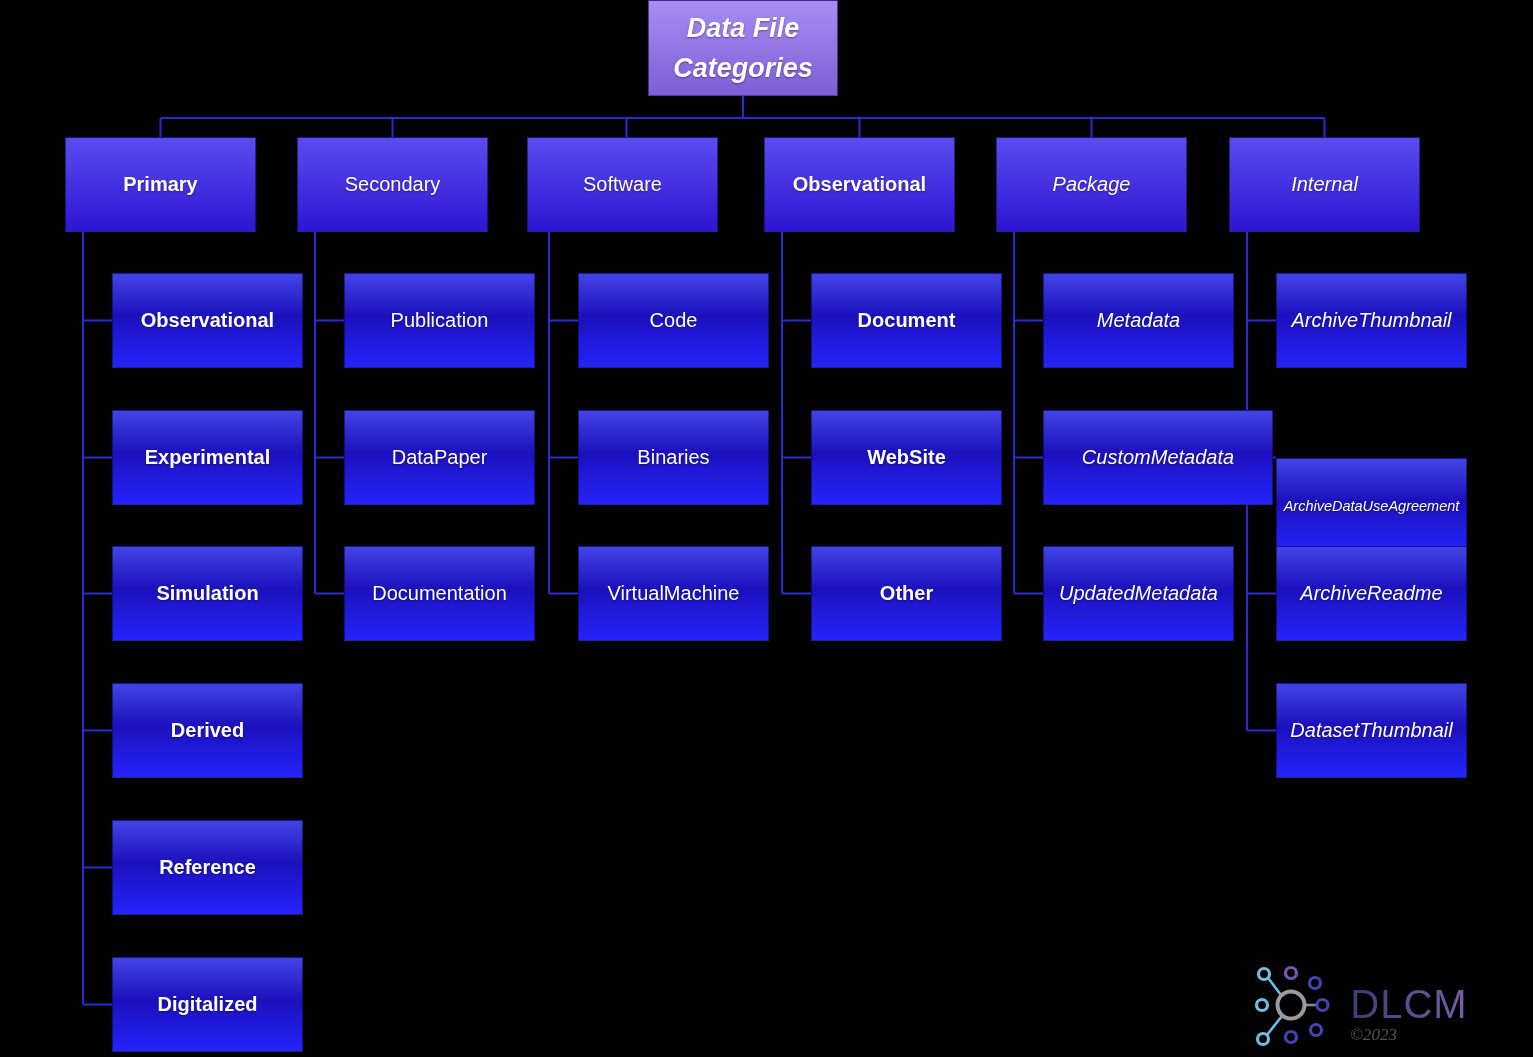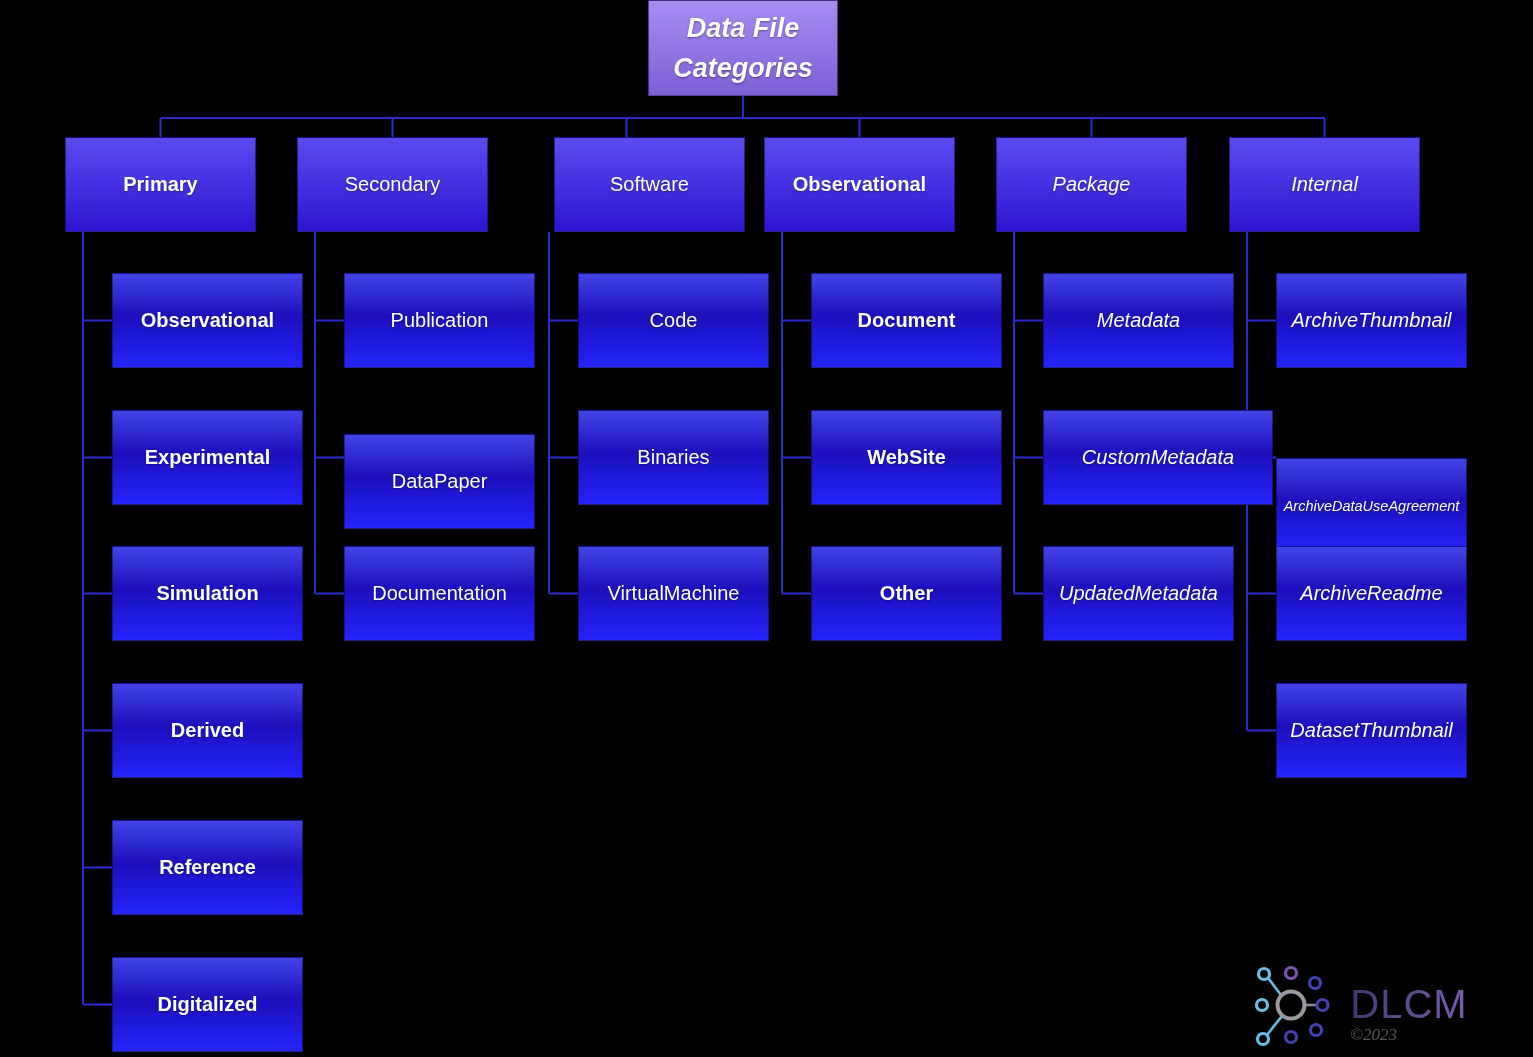--- a/index.html
+++ b/index.html
@@ -63,23 +63,23 @@
   <div id="chart">
       <div class="node header t-bold" style="left: 65px; top: 137px; width: 191px; height: 95px;">Primary</div>
       <div class="node child t-bold" style="left: 112px; top: 273px; width: 191px; height: 95px;">Observational</div>
       <div class="node child t-bold" style="left: 112px; top: 410px; width: 191px; height: 95px;">Experimental</div>
       <div class="node child t-bold" style="left: 112px; top: 546px; width: 191px; height: 95px;">Simulation</div>
       <div class="node child t-bold" style="left: 112px; top: 683px; width: 191px; height: 95px;">Derived</div>
       <div class="node child t-bold" style="left: 112px; top: 820px; width: 191px; height: 95px;">Reference</div>
       <div class="node child t-bold" style="left: 112px; top: 957px; width: 191px; height: 95px;">Digitalized</div>
       <div class="node header t-normal" style="left: 297px; top: 137px; width: 191px; height: 95px;">Secondary</div>
       <div class="node child t-normal" style="left: 344px; top: 273px; width: 191px; height: 95px;">Publication</div>
-      <div class="node child t-normal" style="left: 344px; top: 410px; width: 191px; height: 95px; margin-top: 24px;">DataPaper</div>
+      <div class="node child t-normal" style="left: 344px; top: 410px; width: 191px; height: 95px;">DataPaper</div>
       <div class="node child t-normal" style="left: 344px; top: 546px; width: 191px; height: 95px;">Documentation</div>
-      <div class="node header t-normal" style="left: 554px; top: 137px; width: 191px; height: 95px;">Software</div>
+      <div class="node header t-normal" style="left: 527px; top: 137px; width: 191px; height: 95px;">Software</div>
       <div class="node child t-normal" style="left: 578px; top: 273px; width: 191px; height: 95px;">Code</div>
       <div class="node child t-normal" style="left: 578px; top: 410px; width: 191px; height: 95px;">Binaries</div>
       <div class="node child t-normal" style="left: 578px; top: 546px; width: 191px; height: 95px;">VirtualMachine</div>
       <div class="node header t-bold" style="left: 764px; top: 137px; width: 191px; height: 95px;">Observational</div>
       <div class="node child t-bold" style="left: 811px; top: 273px; width: 191px; height: 95px;">Document</div>
       <div class="node child t-bold" style="left: 811px; top: 410px; width: 191px; height: 95px;">WebSite</div>
       <div class="node child t-bold" style="left: 811px; top: 546px; width: 191px; height: 95px;">Other</div>
       <div class="node header t-italic" style="left: 996px; top: 137px; width: 191px; height: 95px;">Package</div>
       <div class="node child t-italic" style="left: 1043px; top: 273px; width: 191px; height: 95px;">Metadata</div>
       <div class="node child t-italic" style="left: 1043px; top: 410px; width: 230px; height: 95px;">CustomMetadata</div>

